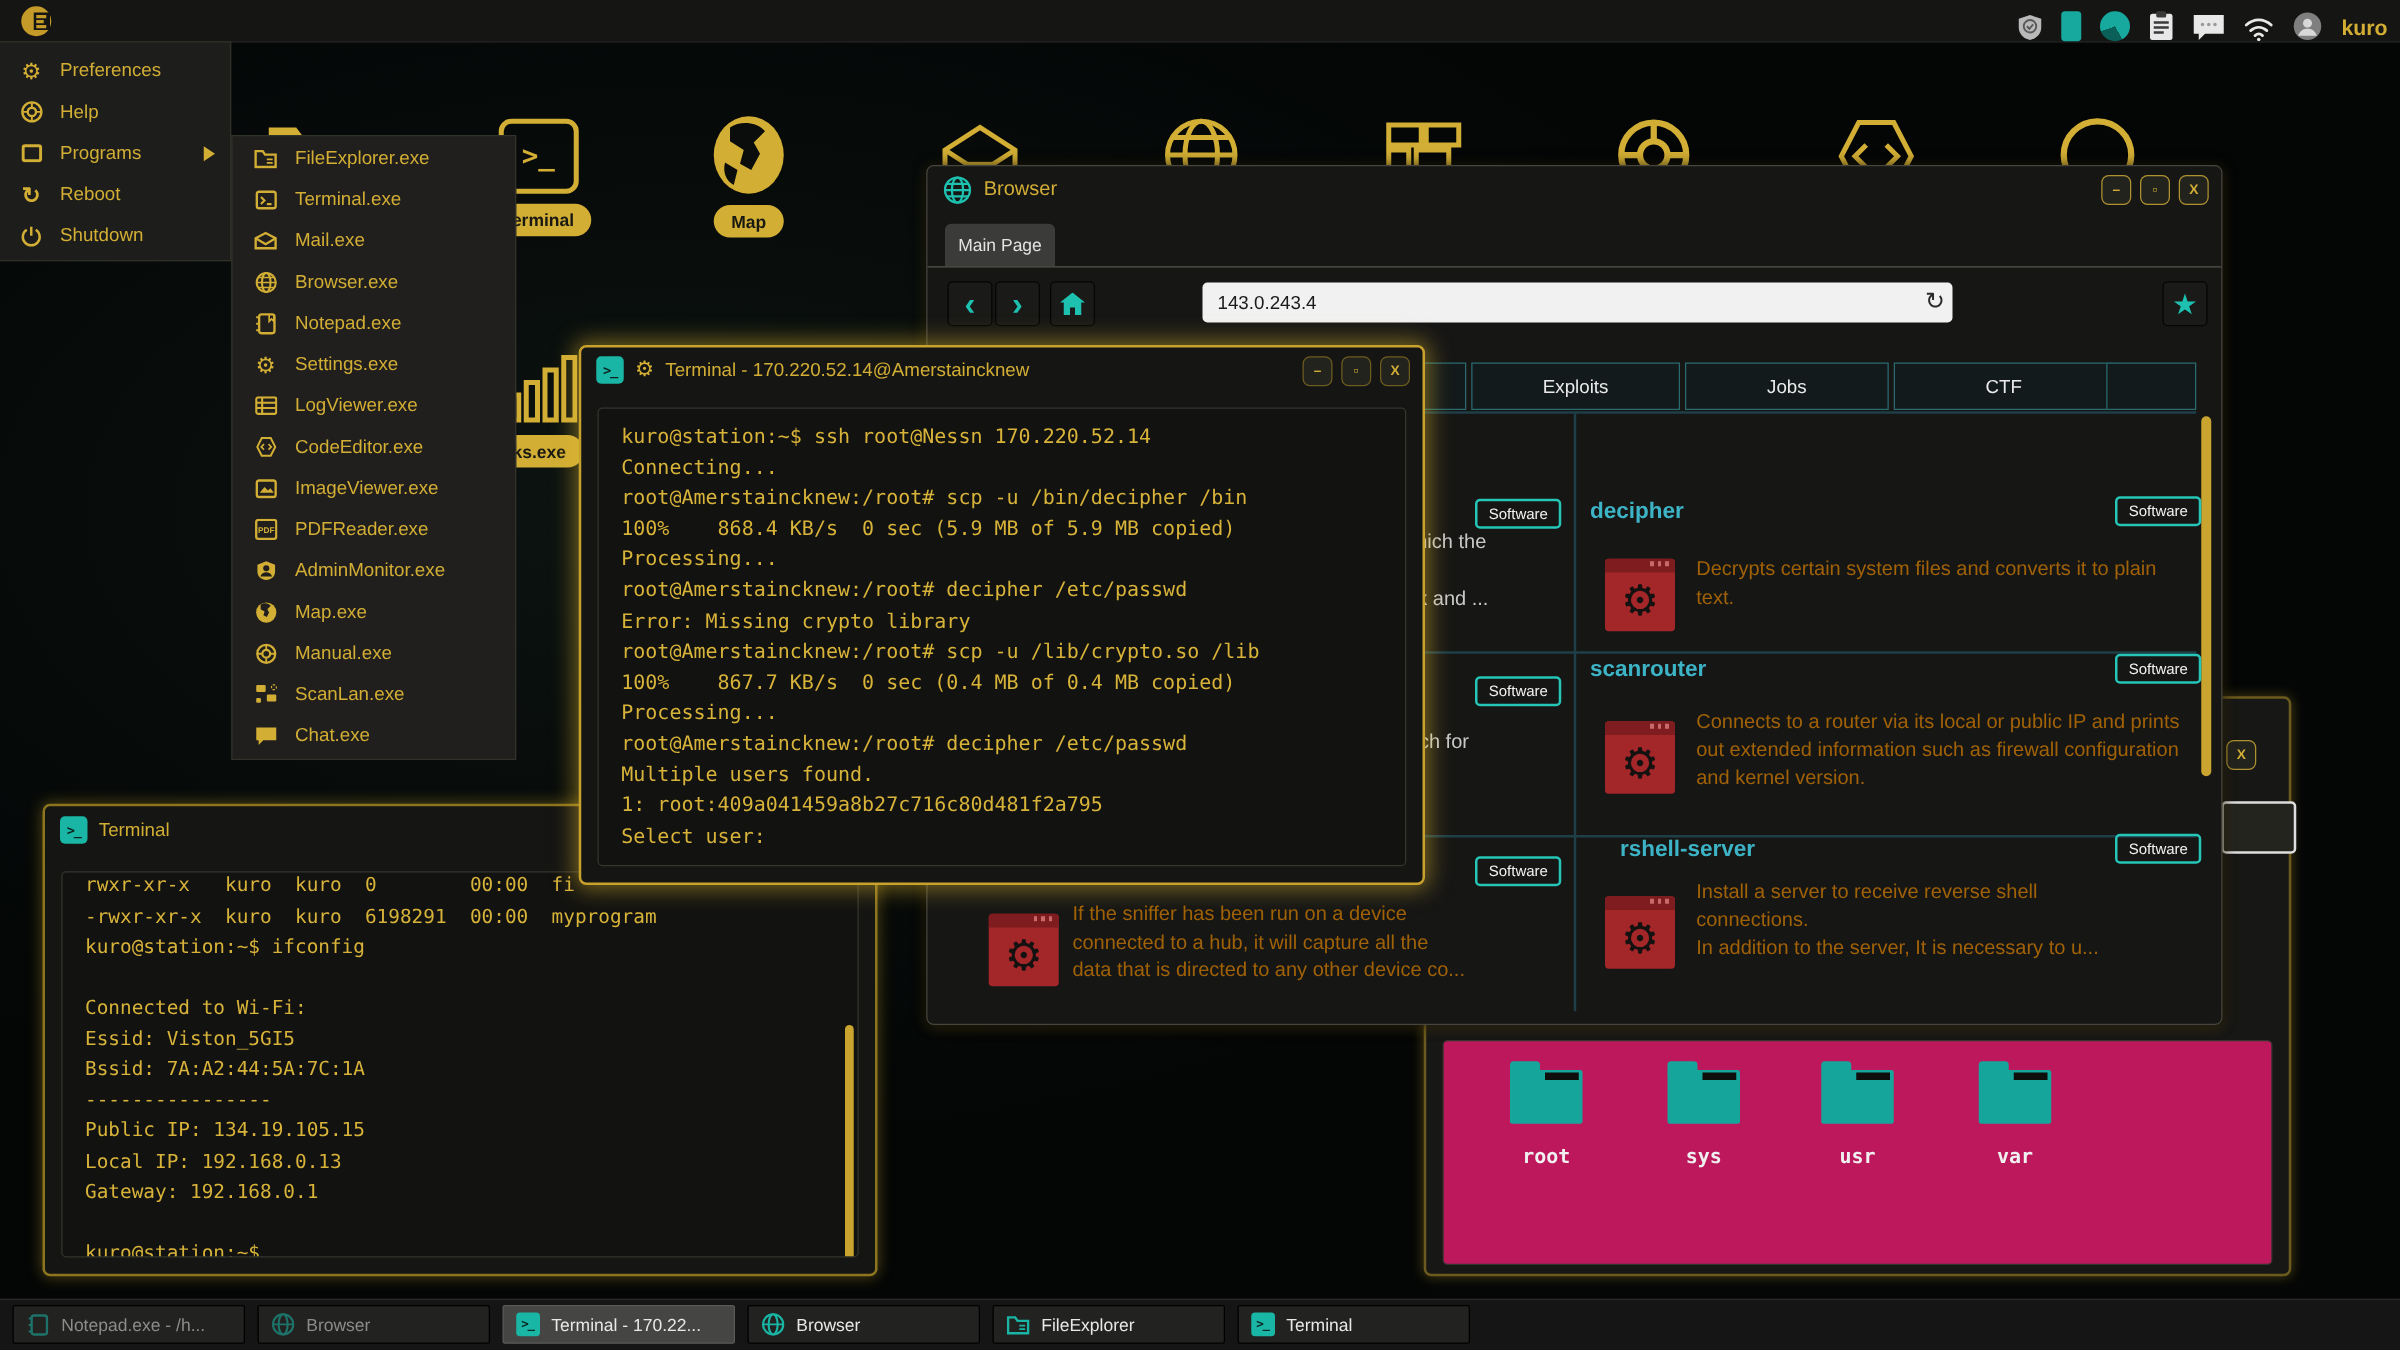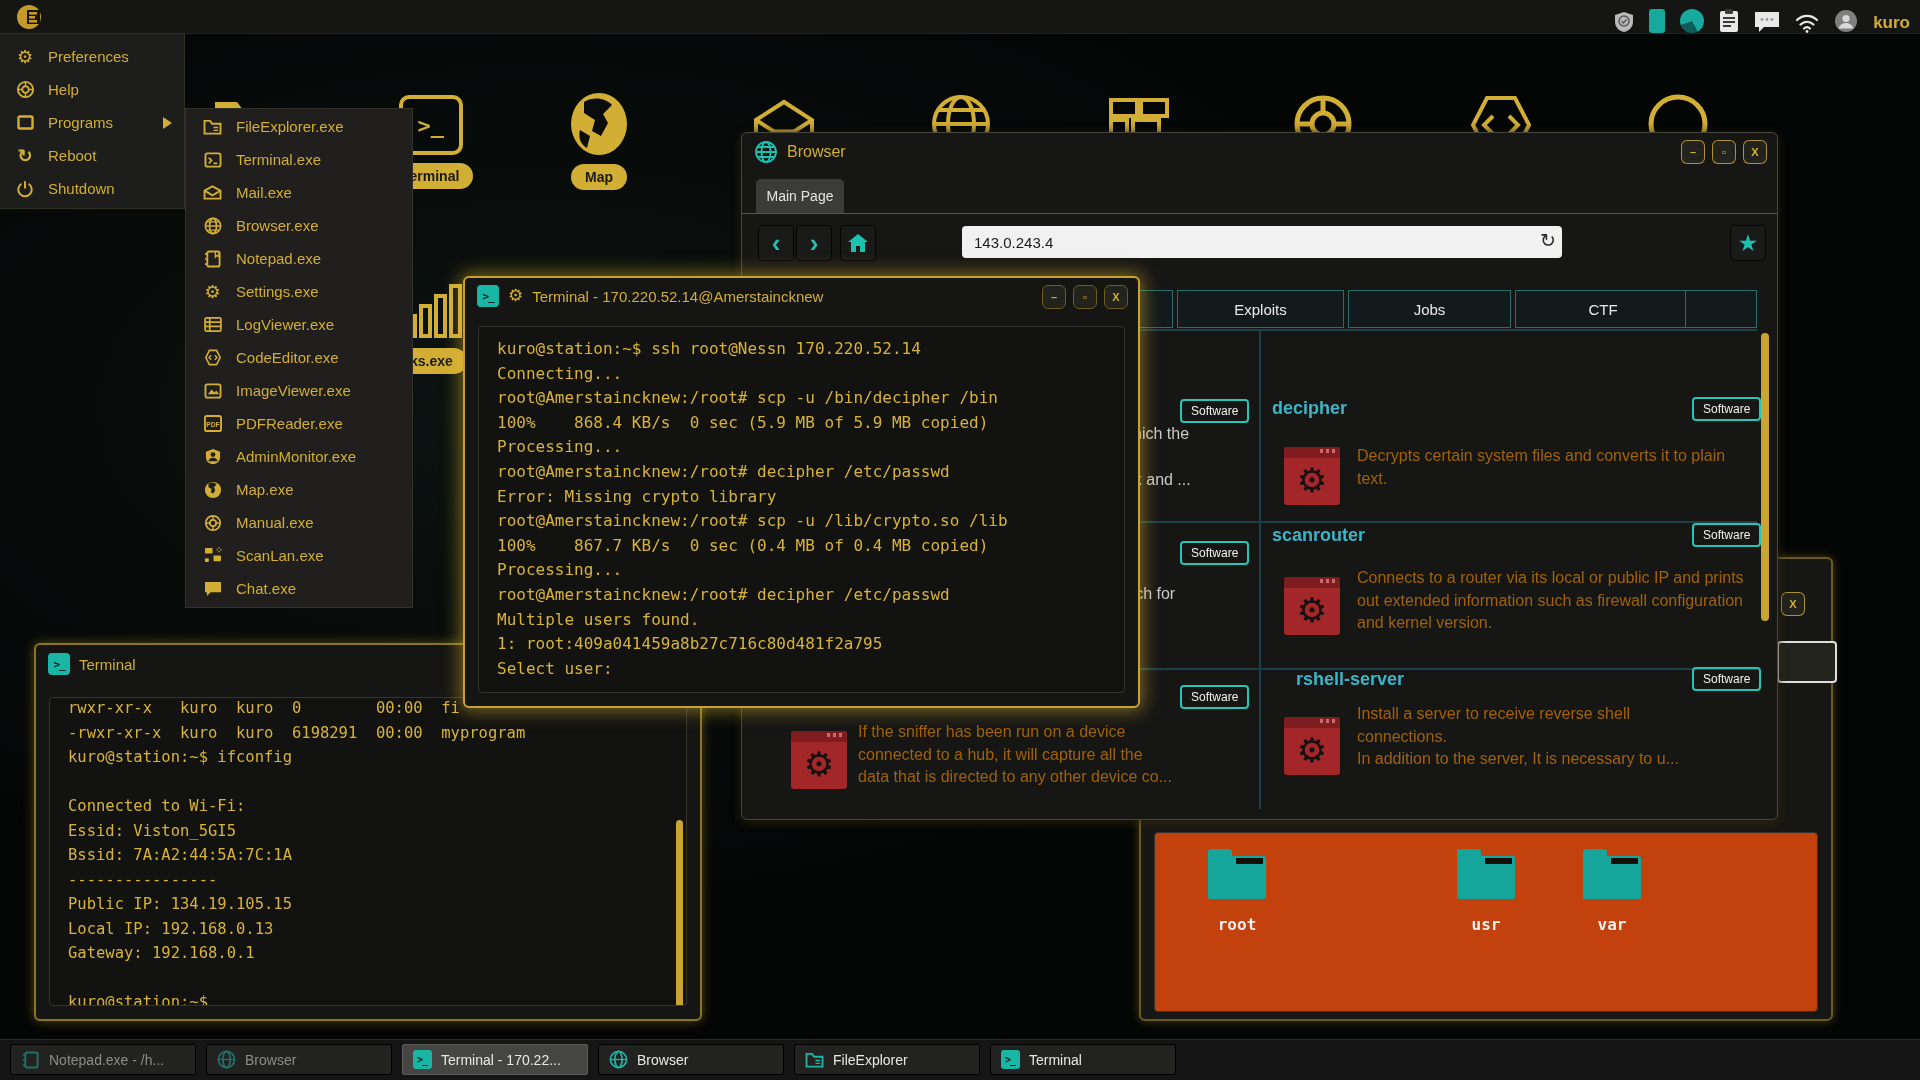--- a/index.html
+++ b/index.html
@@ -142,28 +142,36 @@
     <svg width="62" height="58" viewBox="0 0 62 58" fill="none" stroke="#d2ae35" stroke-width="4">
       <path d="M6 34h9v20H6zM21 24h9v30h-9zM36 14h9v40h-9zM51 4h9v50h-9z"></path>
     </svg>
     <div class="dpill">ks.exe</div>
   </div>
 
   <div class="win" id="fexp">
     <div class="wbtn abs" style="right:56px;top:33px;">▫</div>
     <div class="wbtn abs" style="right:26px;top:33px;">X</div>
     <div class="abs" style="right:-6px;top:82px;width:56px;height:38px;border:2px solid #dedede;border-radius:4px;background:#24241f;"></div>
-    <div class="abs" style="left:13px;top:273px;width:662px;height:178px;border:1px solid #34342d;border-radius:4px;background:#c2410c;">
+    <div class="abs" style="left:13px;top:273px;width:662px;height:178px;border:1px solid #34342d;border-radius:4px;background:#be185d;">
       <div class="fitem" style="left:24px;top:16px;">
         <div class="fold">
             <i class="fb"></i>
             <i class="ft"></i>
             <i class="fs"></i>
           </div>
         <div class="flabel">root</div>
+      </div>
+      <div class="fitem" style="left:150px;top:16px;">
+        <div class="fold">
+            <i class="fb"></i>
+            <i class="ft"></i>
+            <i class="fs"></i>
+          </div>
+        <div class="flabel">sys</div>
       </div>
       <div class="fitem" style="left:273px;top:16px;">
         <div class="fold">
             <i class="fb"></i>
             <i class="ft"></i>
             <i class="fs"></i>
           </div>
         <div class="flabel">usr</div>
       </div>
       <div class="fitem" style="left:399px;top:16px;">

